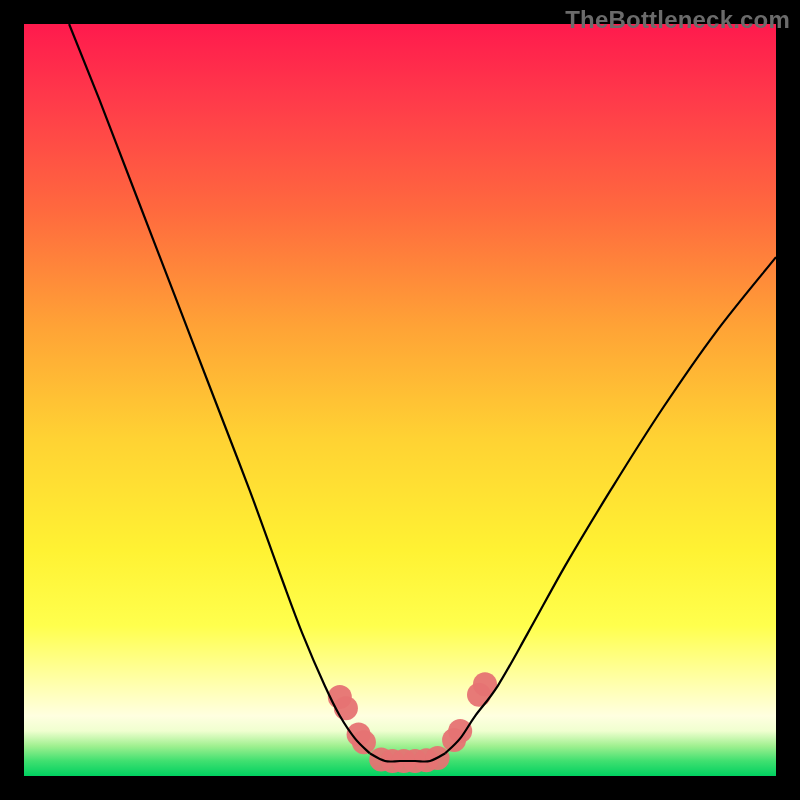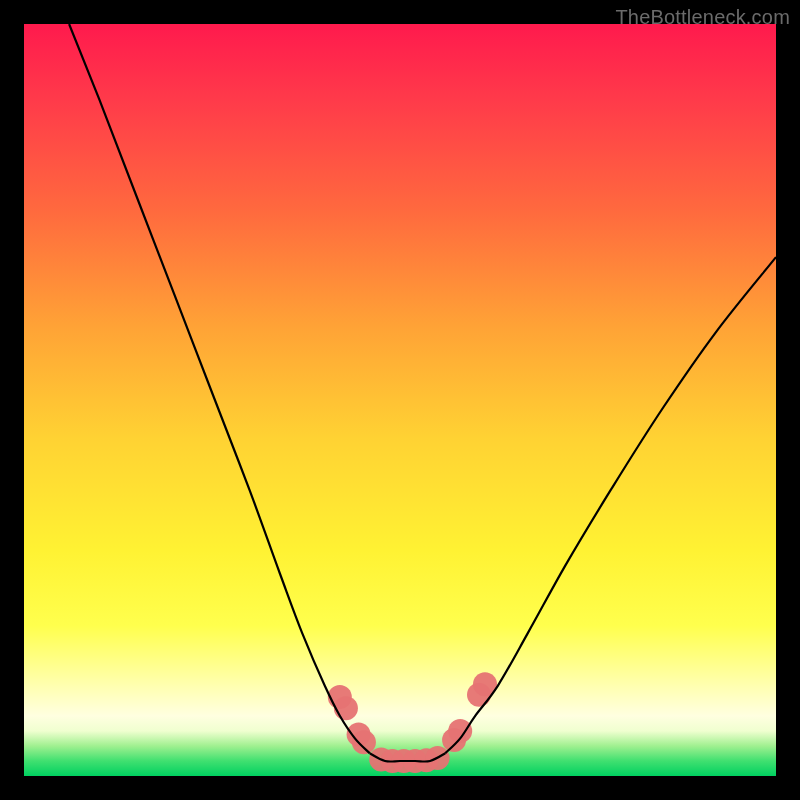--- a/index.html
+++ b/index.html
@@ -31,22 +31,22 @@
       #a0f090 96%,
       #40e070 98%,
       #00d060 100%
     );
   }
   .watermark {
     position: absolute;
     top: 6px;
     right: 10px;
     color: #6b6b6b;
-    font-size: 20px;
-    font-weight: 400;
+    font-size: 24px;
+    font-weight: 700;
     letter-spacing: 0.2px;
   }
   svg.curve {
     position: absolute;
     left: 0;
     top: 0;
     width: 752px;
     height: 752px;
     pointer-events: none;
   }

